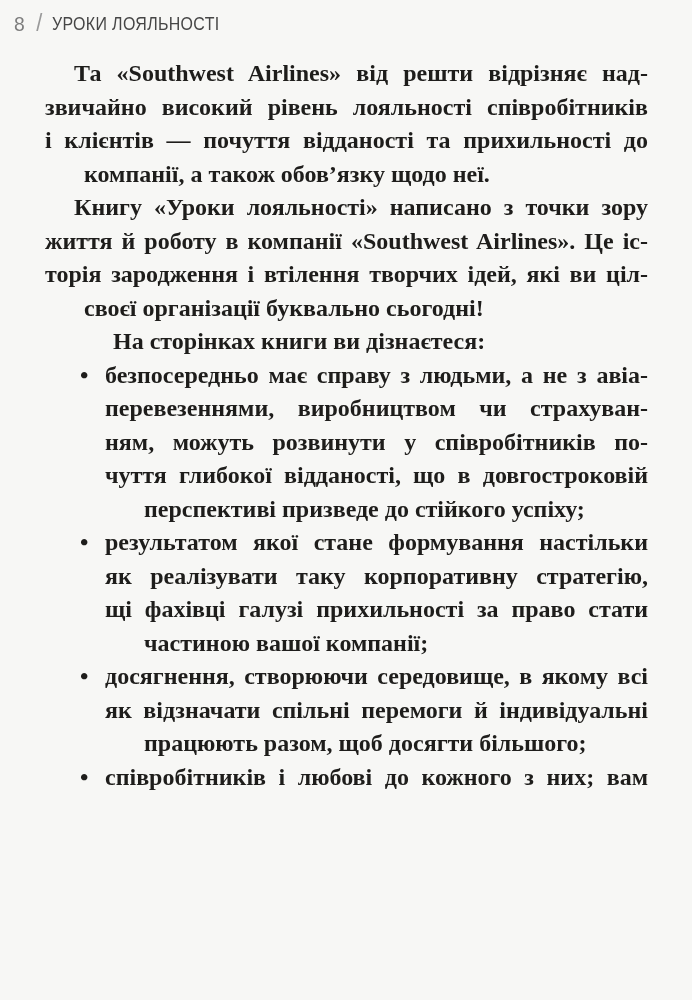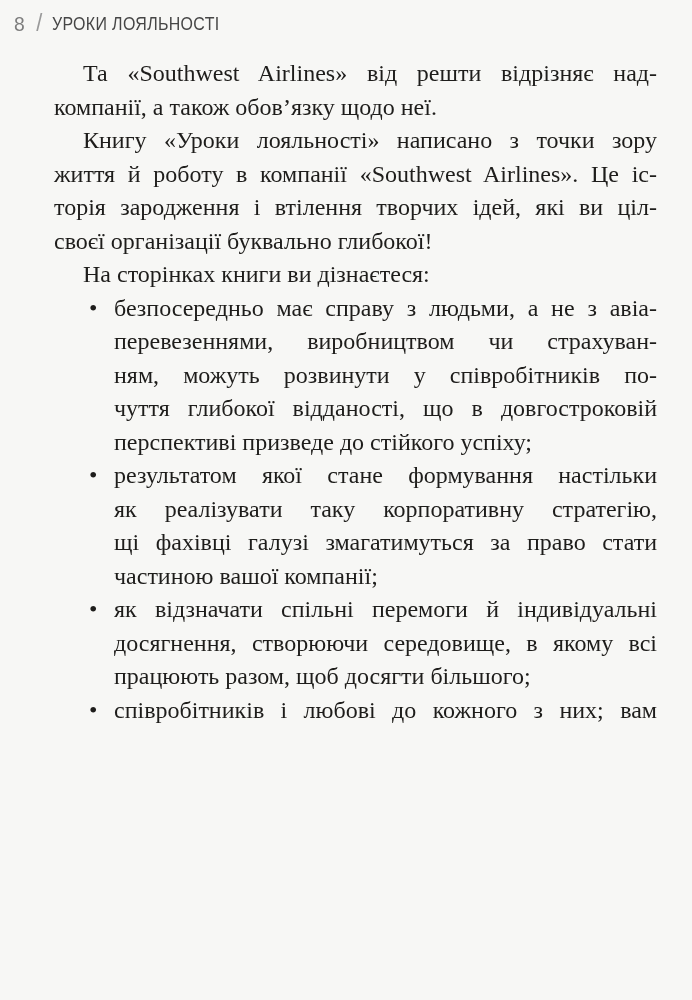--- a/index.html
+++ b/index.html
@@ -39,32 +39,33 @@
     font-size: 19px;
     color: #464646;
     letter-spacing: 0.4px;
     transform: scaleX(0.84);
     transform-origin: left center;
   }
 
   
   .body-text {
     position: absolute;
-    left: 54px;
+    left: 45px;
     top: 57px;
     width: 603px;
     font-size: 24px;
     line-height: 33.5px;
+    font-weight: bold;
   }
   .para { margin: 0; }
   .line {
     text-align: justify;
     text-align-last: justify;
   }
-  .line.lastline { text-align-last: left; }
+  .line.lastline { text-align-last: left; margin-left: 39px; }
   .para.indent .line.firstline { text-indent: 29px; }
 
   .bullet-item {
     position: relative;
     padding-left: 60px;
   }
   .bullet-marker {
     position: absolute;
     left: 35px;
     top: 0;
@@ -80,50 +81,52 @@
 
   <header class="page-header">
     <span class="page-num">8</span>
     <span class="sep">/</span>
     <span class="running-title">УРОКИ ЛОЯЛЬНОСТІ</span>
   </header>
 
   <main class="body-text" id="body-text">
       <div class="para indent">
         <div class="line firstline">Та «Southwest Airlines» від решти відрізняє над-</div>
+        <div class="line">звичайно високий рівень лояльності співробітників</div>
+        <div class="line">і клієнтів — почуття відданості та прихильності до</div>
         <div class="line lastline">компанії, а також обов’язку щодо неї.</div>
       </div>
       <div class="para indent">
         <div class="line firstline">Книгу «Уроки лояльності» написано з точки зору</div>
         <div class="line">життя й роботу в компанії «Southwest Airlines». Це іс-</div>
         <div class="line">торія зародження і втілення творчих ідей, які ви ціл-</div>
-        <div class="line lastline">своєї організації буквально глибокої!</div>
+        <div class="line lastline">своєї організації буквально сьогодні!</div>
       </div>
       <div class="para indent">
         <div class="line firstline lastline">На сторінках книги ви дізнаєтеся:</div>
       </div>
       <div class="para bullet-item">
         <span class="bullet-marker">•</span>
         <div class="line">безпосередньо має справу з людьми, а не з авіа-</div>
         <div class="line">перевезеннями, виробництвом чи страхуван-</div>
         <div class="line">ням, можуть розвинути у співробітників по-</div>
         <div class="line">чуття глибокої відданості, що в довгостроковій</div>
         <div class="line lastline">перспективі призведе до стійкого успіху;</div>
       </div>
       <div class="para bullet-item">
         <span class="bullet-marker">•</span>
         <div class="line">результатом якої стане формування настільки</div>
         <div class="line firstline">як реалізувати таку корпоративну стратегію,</div>
-        <div class="line">щі фахівці галузі змагатимуться за право стати</div>
+        <div class="line">щі фахівці галузі прихильності за право стати</div>
         <div class="line lastline">частиною вашої компанії;</div>
       </div>
       <div class="para bullet-item">
         <span class="bullet-marker">•</span>
+        <div class="line">досягнення, створюючи середовище, в якому всі</div>
         <div class="line firstline">як відзначати спільні перемоги й індивідуальні</div>
-        <div class="line">досягнення, створюючи середовище, в якому всі</div>
         <div class="line lastline">працюють разом, щоб досягти більшого;</div>
       </div>
       <div class="para bullet-item">
         <span class="bullet-marker">•</span>
         <div class="line">співробітників і любові до кожного з них; вам</div>
       </div>
     </main>
 
 </div>
 

